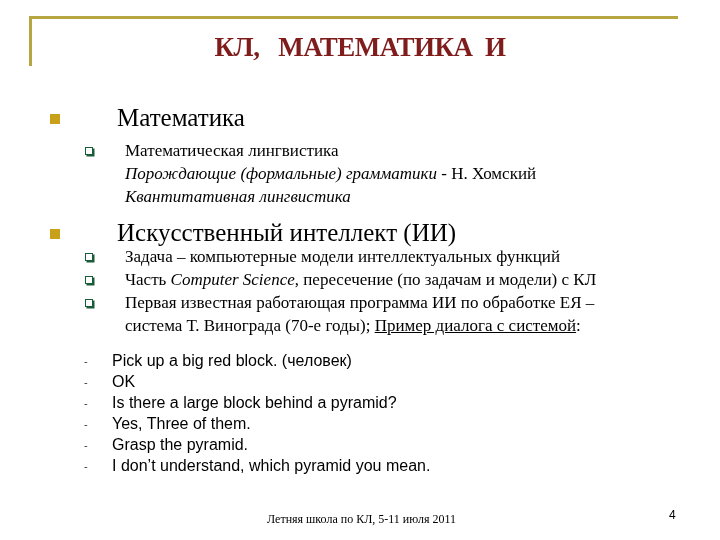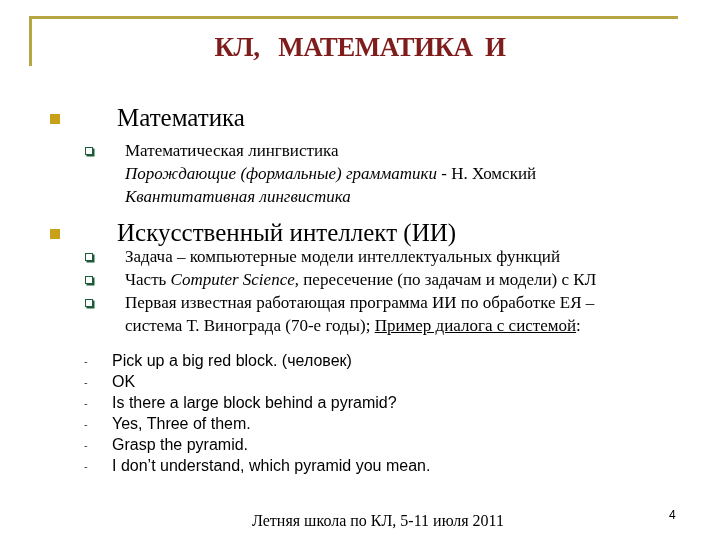--- a/index.html
+++ b/index.html
@@ -21,21 +21,21 @@
     .sq {
       position: absolute; left: 0; top: 6px; width: 6px; height: 6px; border: 1px solid #1a5c38;
       background: #fff; box-shadow: 1.5px 1.5px 0 #1a5c38;
     }
     .l2 .text { position: absolute; left: 40px; white-space: nowrap; }
     .it { font-style: italic; font-family: Liberation Serif, serif; }
     .u { text-decoration: underline; }
     .dlg { position: absolute; left: 84px; font-family: "Liberation Sans", "DejaVu Sans", sans-serif; font-size: 16px; line-height: 20px; }
     .dlg .dash { position: absolute; left: 0; top: 0; color: #333; font-size: 11px; }
     .dlg .text { position: absolute; left: 28px; white-space: nowrap; }
-    .footer { position: absolute; left: 252px; top: 512px; font-size: 16px; white-space: nowrap; font-family: Liberation Serif, serif; }
+    .footer { position: absolute; left: 267px; top: 512px; font-size: 12px; white-space: nowrap; font-family: Liberation Serif, serif; }
     .pagenum { position: absolute; left: 669px; top: 508px; font-family: "Liberation Sans", sans-serif; font-size: 12px; }
   </style>
 </head>
 <body>
 
 <div class="frame-top"></div>
 <div class="frame-left"></div>
 
 <div class="title">
   <span class="line">КЛ,   МАТЕМАТИКА  И</span>

